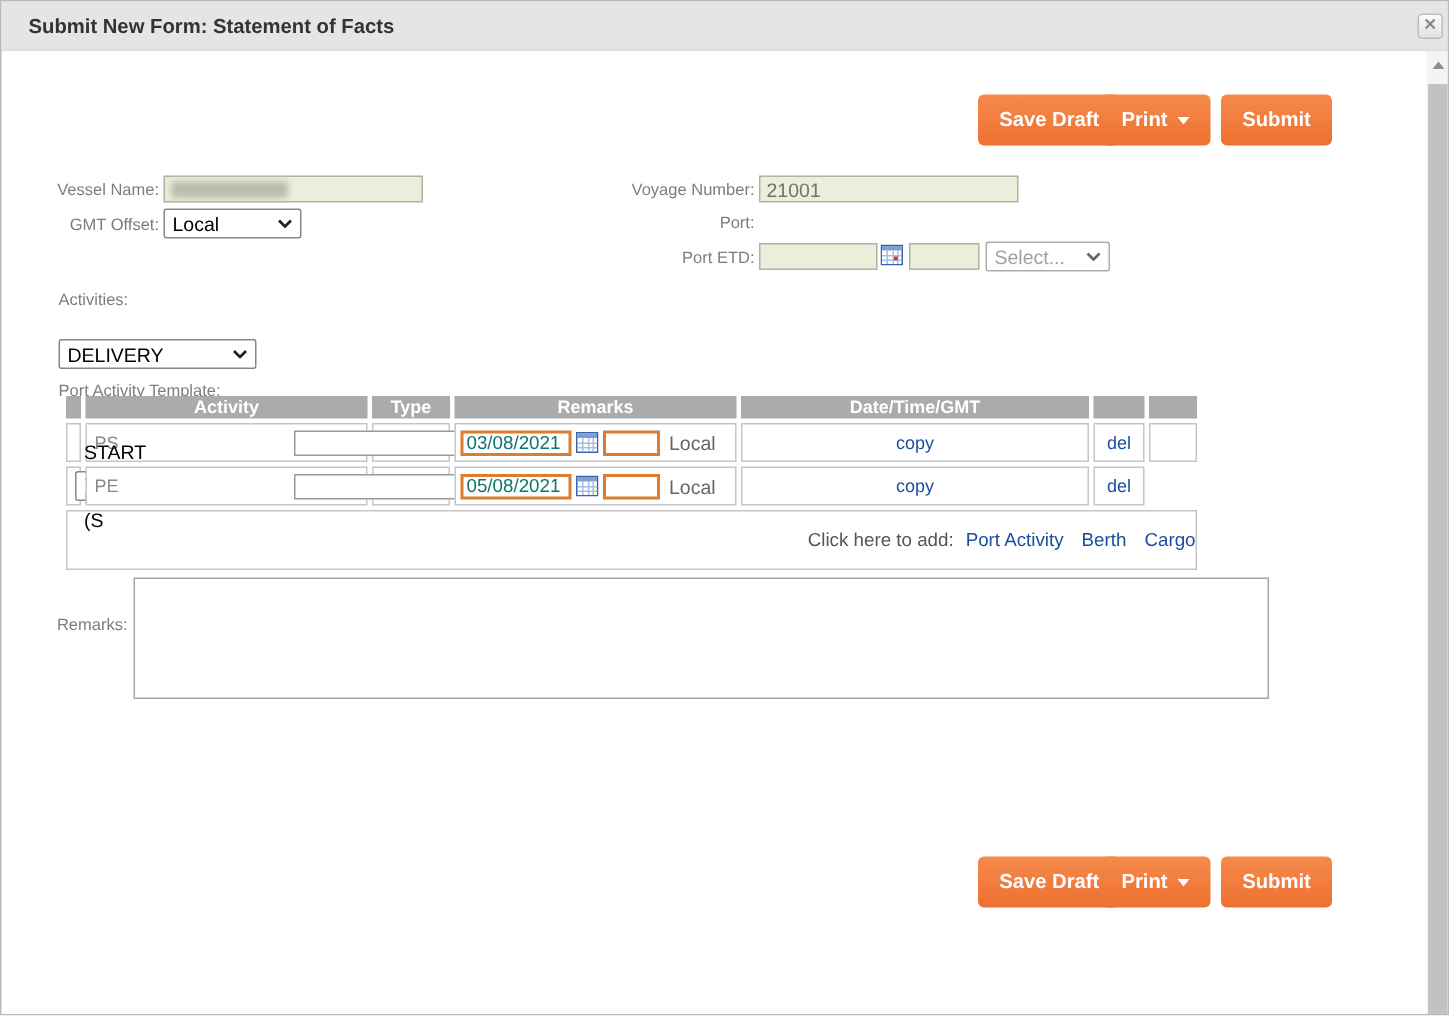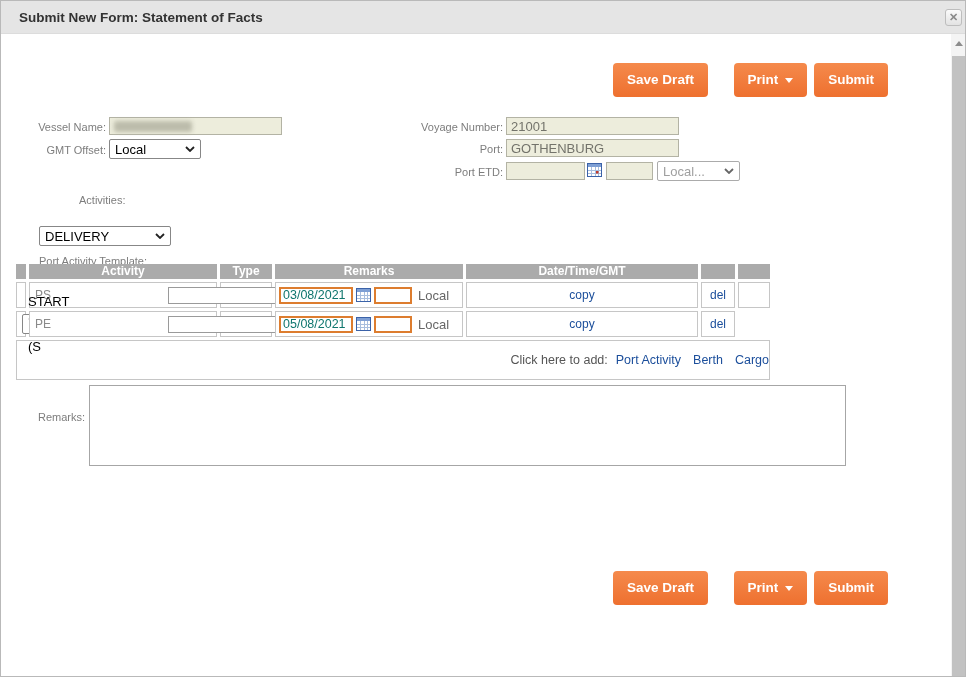--- a/index.html
+++ b/index.html
@@ -25,21 +25,21 @@
                border-left:4px solid transparent; border-right:4px solid transparent;
                border-bottom:5px solid #8c8c8c; }
   .scroll-thumb { position:absolute; top:22px; left:1px; width:14px; height:622px;
                   background:#c2c2c2; }
 
   
   .btn { position:absolute; height:34px; border-radius:4px;
          background:linear-gradient(#f58a4c,#ee702f);
          color:#fff; font-weight:bold; font-size:13.5px; text-align:center;
          line-height:34px; cursor:pointer; }
-  .btn-save  { left:612px; width:95px; }
+  .btn-save  { left:651px; width:95px; }
   .btn-print { left:733px; width:73px; }
   .btn-submit{ left:813px; width:74px; }
   .row-top .btn { top:62px; } .row-bottom .btn { top:570px; }
   .caret-down { display:inline-block; width:0; height:0;
                 border-left:4px solid transparent; border-right:4px solid transparent;
                 border-top:5px solid #fff; margin-left:7px; vertical-align:1px; }
 
   
   .lbl { position:absolute; font-size:11px; color:#7d7d7d; text-align:right; }
 
@@ -53,21 +53,21 @@
   
   .sel { position:absolute; background:#fff; border:1px solid #878787; border-radius:2px;
          font-size:13px; color:#000; display:flex; align-items:center;
          justify-content:space-between; padding:0 5px; cursor:pointer; }
   .sel.disabled { color:#9f9f9f; border-color:#ababab; }
   .sel svg { flex:none; margin-left:6px; }
 
   .cal-icon { position:absolute; left:586px; top:162px; width:15px; height:14px; cursor:pointer; }
 
   
-  .acts { position:absolute; left:15px; top:263px; width:754px;
+  .acts { position:absolute; left:43px; top:263px; width:754px;
           display:grid; grid-template-columns:10px 188px 52px 188px 232px 34px 32px;
           gap:3px; }
   .h { background:#ababab; color:#fff; font-weight:bold; font-size:12px;
        text-align:center; height:15px; line-height:15px; }
   .c { border:1px solid #c6c6c6; background:#fff; height:26px;
        display:flex; align-items:center; }
   .c-center { justify-content:center; }
   .act-sel { position:static; width:172px; height:20px; margin-left:5px; }
   .type-txt { font-size:12px; color:#8a8a8a; padding-left:5px; }
   .remarks-in { width:172px; height:17px; border:1px solid #9a9a9a; font-family:inherit; font-size:12px; }
@@ -118,43 +118,42 @@
     <span>Local</span>
     <svg width="10" height="6" viewBox="0 0 10 6">
         <polyline points="1,1 5,5 9,1" fill="none" stroke="#222" stroke-width="1.8"></polyline>
       </svg>
   </div>
 
   <div class="lbl" style="left:380px;top:120px;width:122px;">Voyage Number:</div>
   <input class="ro" style="left: 505px; top: 116px; width: 173px;" readonly="" value="21001">
 
   <div class="lbl" style="left:380px;top:142px;width:122px;">Port:</div>
-  <input class="ro" style="left: 505px; top: 138px; width: 173px;" readonly="" value="GOTHENBURG">
 
   <div class="lbl" style="left:380px;top:165px;width:122px;">Port ETD:</div>
   <input class="ro" style="left: 505px; top: 161px; width: 79px;" readonly="" value="">
   <svg class="cal-icon" viewBox="0 0 15 14">
     <rect x="0.5" y="0.5" width="14" height="13" fill="#fff" stroke="#3b62a8"></rect>
     <rect x="1" y="1" width="13" height="3" fill="#7e9fd4"></rect>
     <line x1="4.5" y1="4" x2="4.5" y2="13" stroke="#a8bede"></line>
     <line x1="8.5" y1="4" x2="8.5" y2="13" stroke="#a8bede"></line>
     <line x1="11.5" y1="4" x2="11.5" y2="13" stroke="#a8bede"></line>
     <line x1="1" y1="7.5" x2="14" y2="7.5" stroke="#a8bede"></line>
     <line x1="1" y1="10.5" x2="14" y2="10.5" stroke="#a8bede"></line>
     <rect x="9" y="8" width="2.5" height="2.5" fill="#c0392b"></rect>
   </svg>
   <input class="ro" style="left: 605px; top: 161px; width: 47px;" readonly="" value="">
   <div class="sel disabled" style="left:656px;top:160px;width:83px;height:20px;">
-    <span>Local...</span>
+    <span>Select...</span>
     <svg width="10" height="6" viewBox="0 0 10 6">
         <polyline points="1,1 5,5 9,1" fill="none" stroke="#666" stroke-width="1.8"></polyline>
       </svg>
   </div>
 
-  <div class="lbl" style="left:38px;top:193px;text-align:left;margin-left:40px;">Activities:</div>
+  <div class="lbl" style="left:38px;top:193px;text-align:left;">Activities:</div>
   <div class="lbl" style="left:38px;top:214px;text-align:left;margin-top:40px;">Port Activity Template:</div>
   <div class="sel" style="left:38px;top:225px;width:132px;height:20px;">
     <span>DELIVERY</span>
     <svg width="10" height="6" viewBox="0 0 10 6">
         <polyline points="1,1 5,5 9,1" fill="none" stroke="#222" stroke-width="1.8"></polyline>
       </svg>
   </div>
 
   <div class="acts">
     <div class="h"></div>

